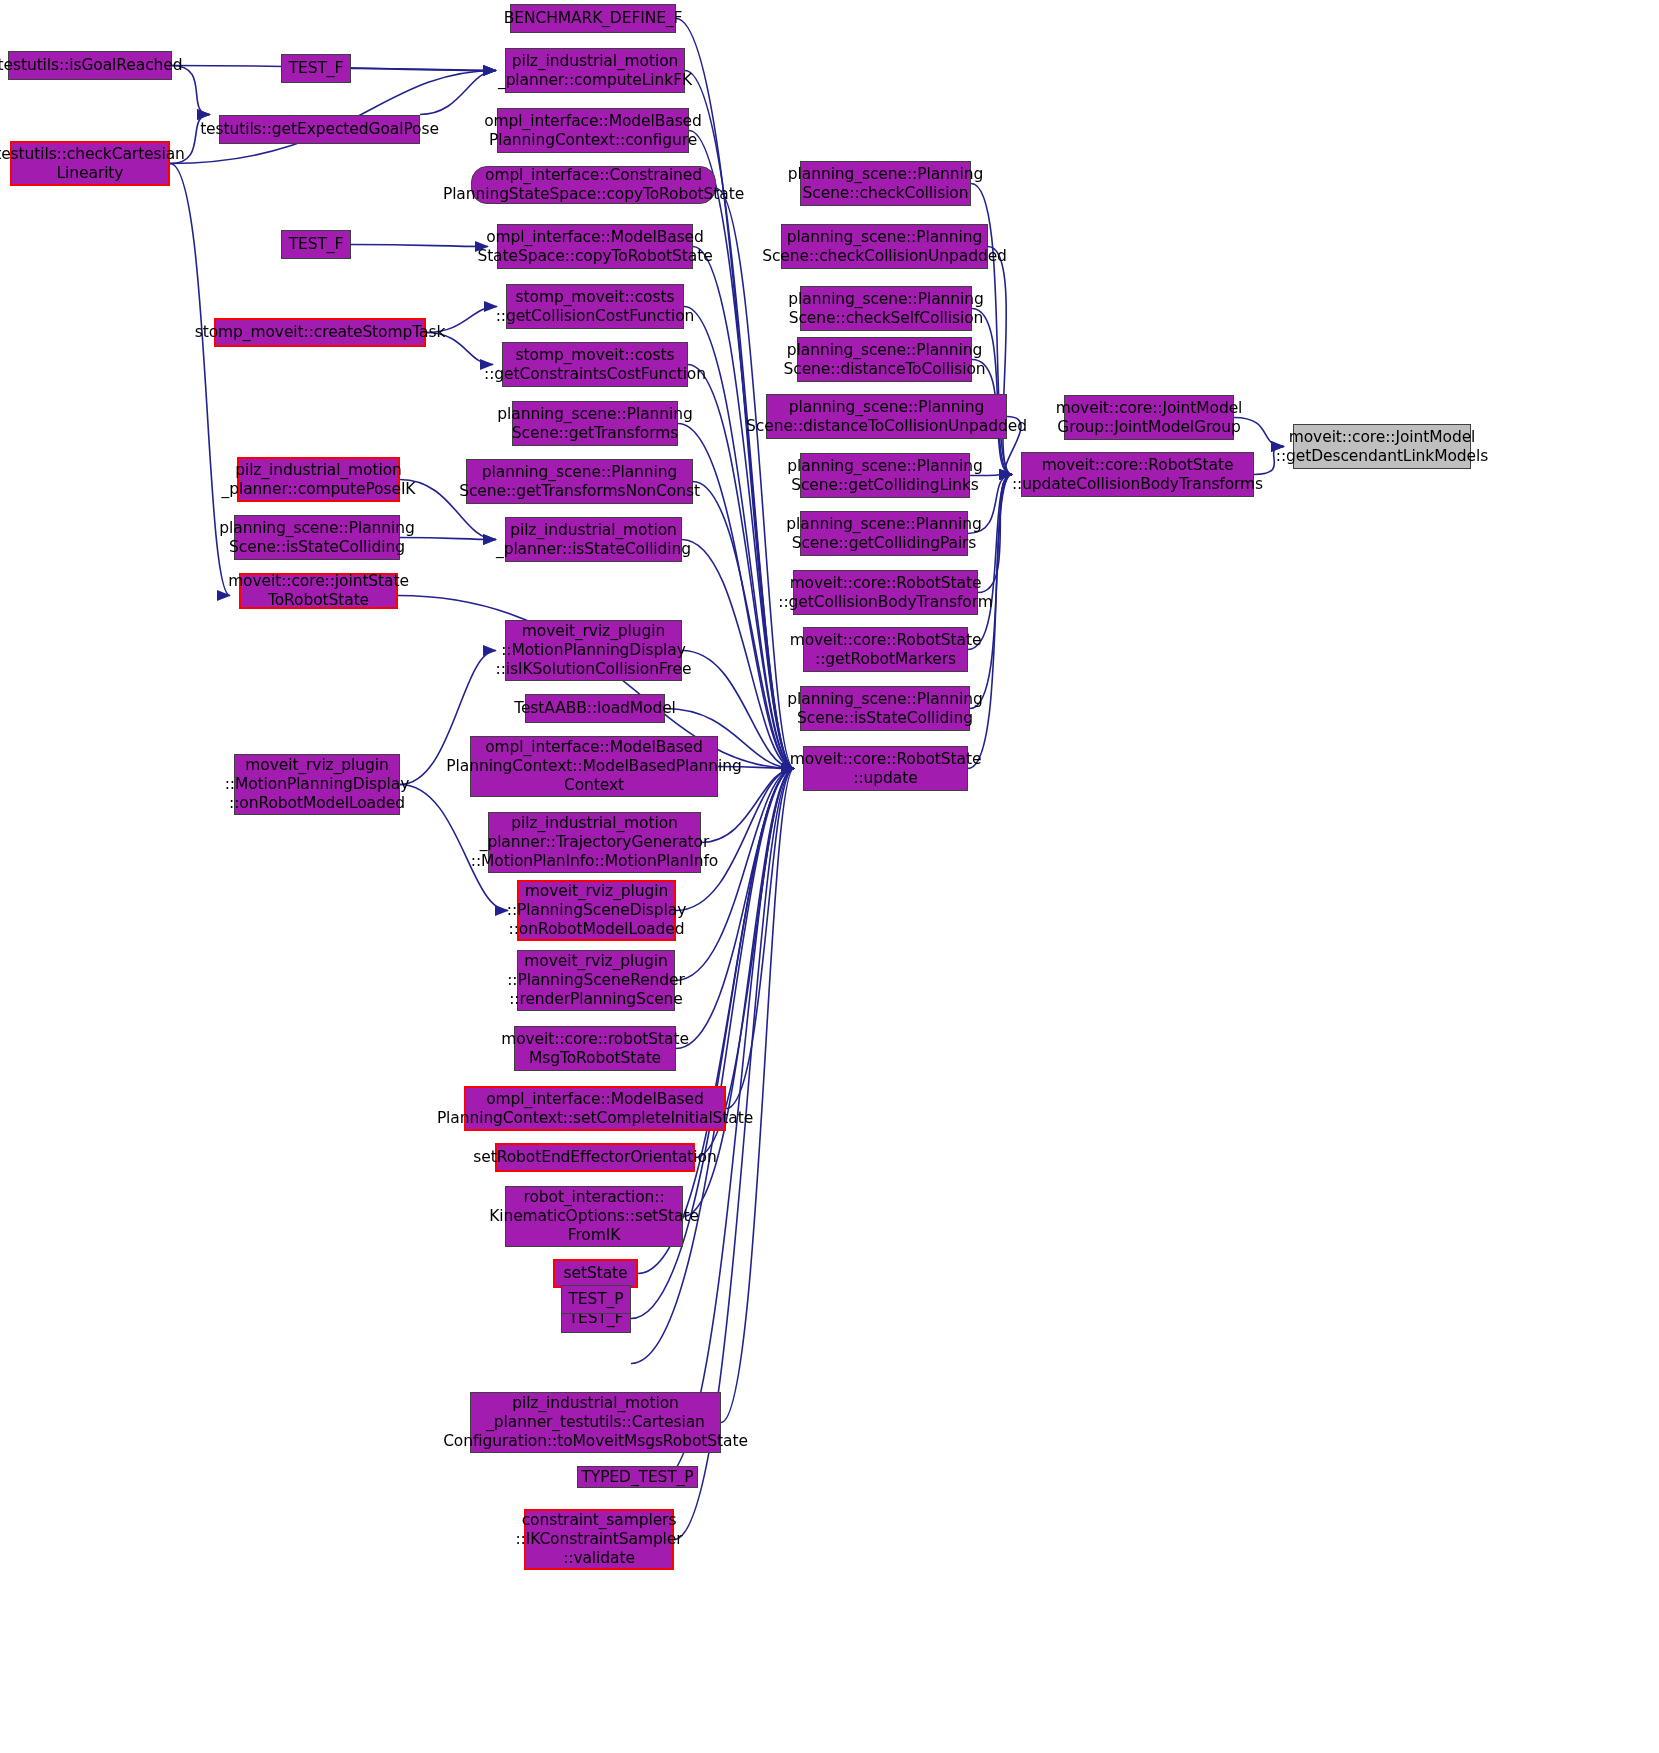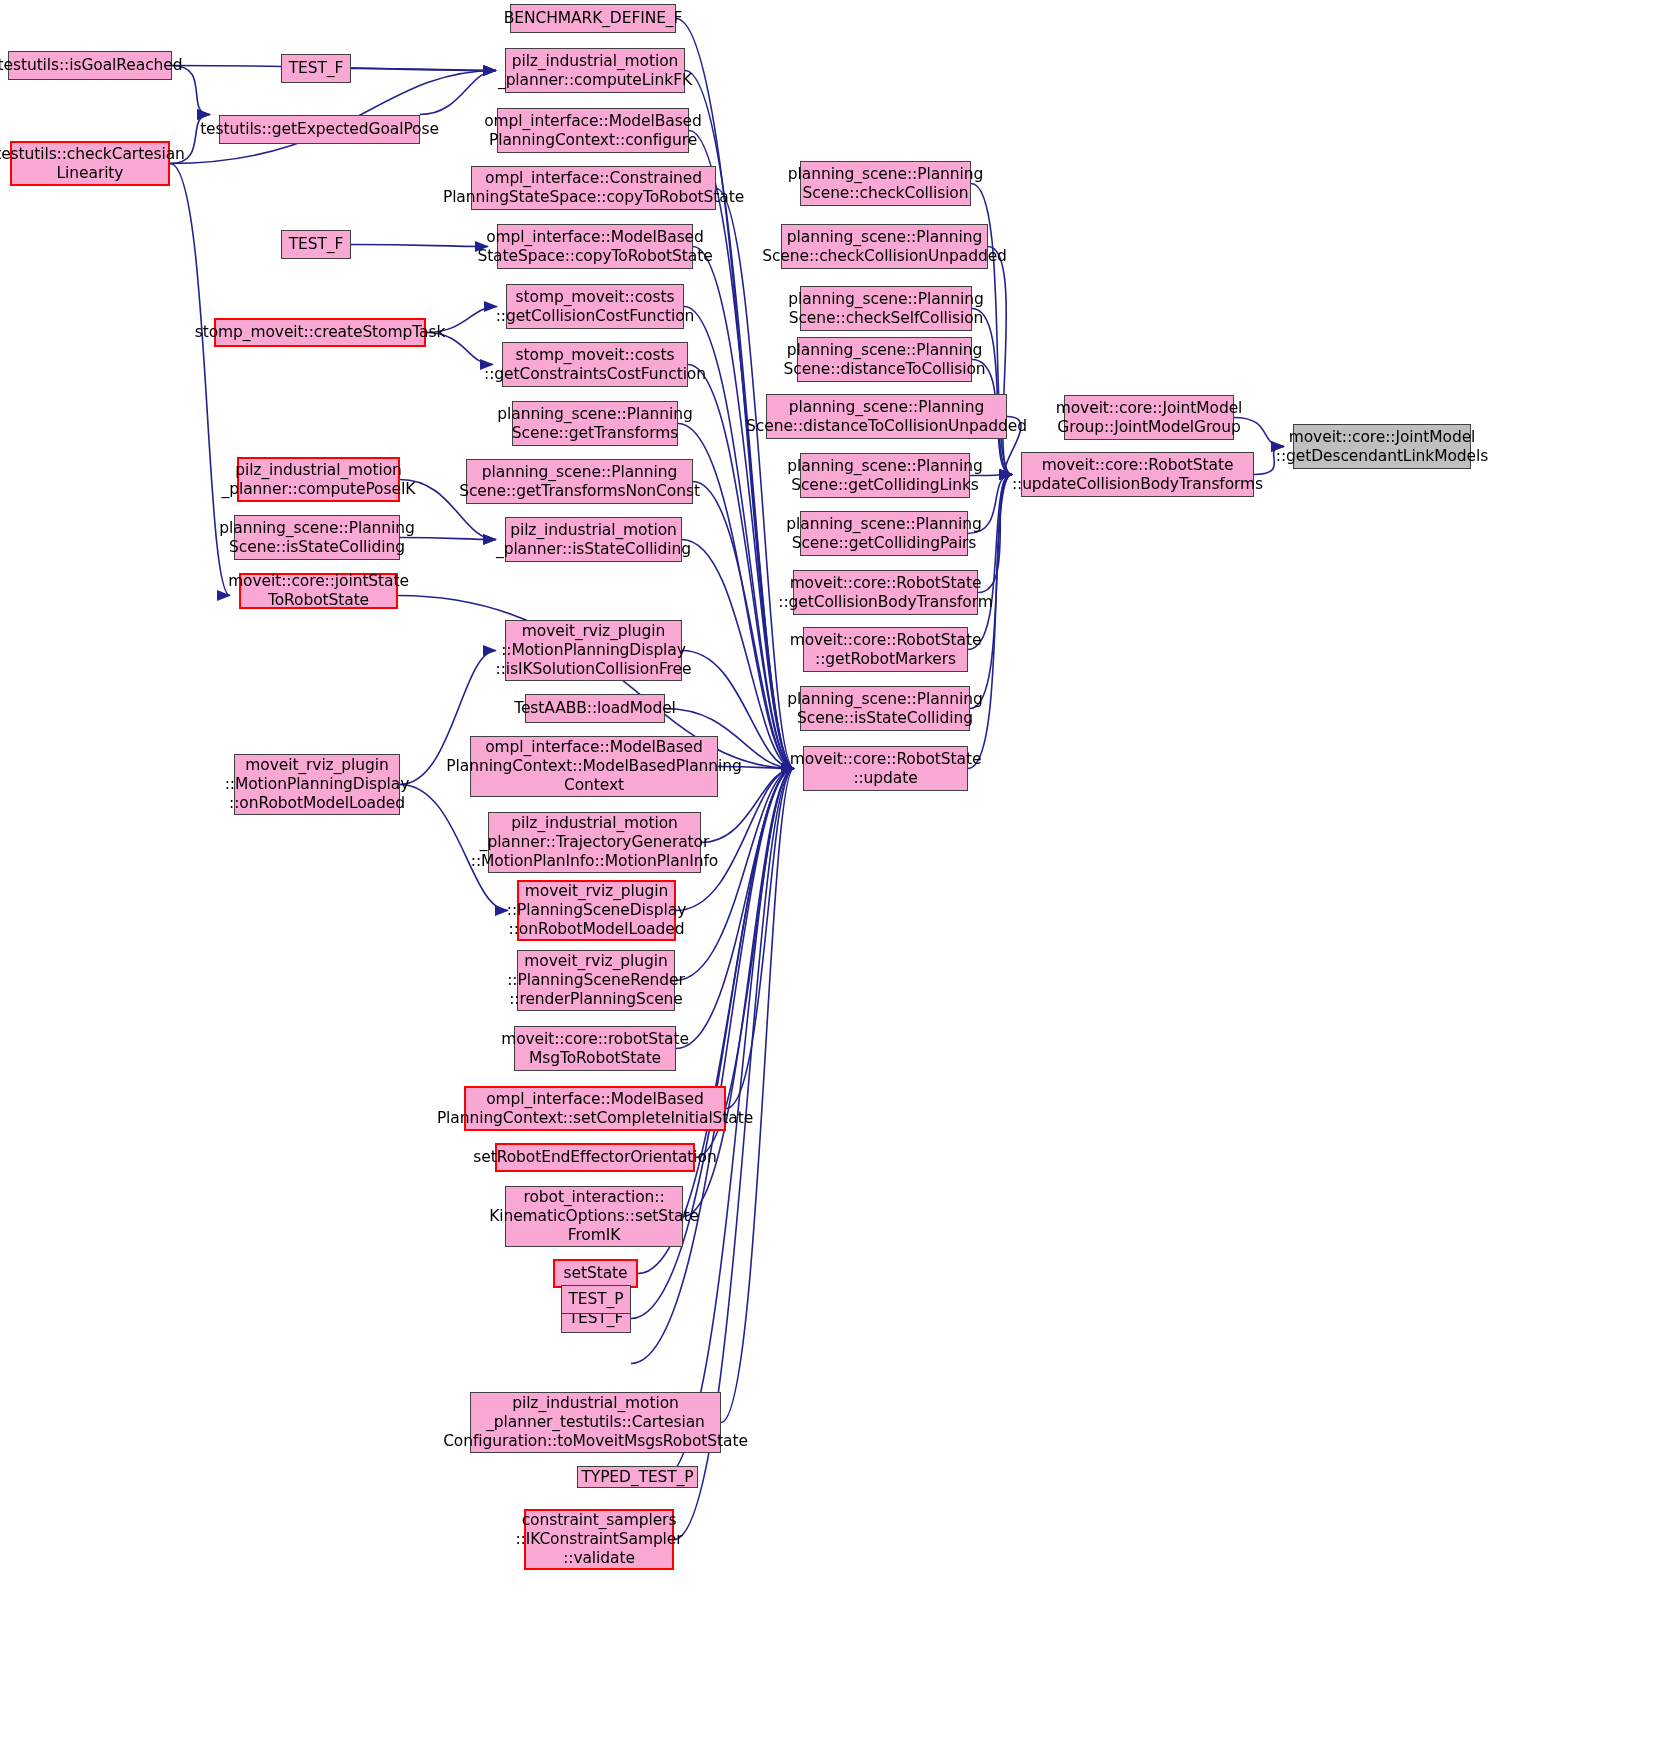--- a/index.html
+++ b/index.html
@@ -21,21 +21,21 @@
     position: absolute;
     left: 0;
     top: 0;
     width: 1659px;
     height: 1753px;
     pointer-events: none;
   }
   .node {
     position: absolute;
     box-sizing: border-box;
-    background: #f9a8d4;
+    background: #a21caf;
     border: 1px solid #404040;
     display: flex;
     align-items: center;
     justify-content: center;
     text-align: center;
     font-size: 15.5px;
     line-height: 1.22;
     color: #000000;
     white-space: pre-line;
     padding: 1px 4px;
@@ -120,21 +120,21 @@
       <div class="node" style="left: 510px; top: 4px; width: 166px; height: 29px;">BENCHMARK_DEFINE_F</div>
       <div class="node" style="left: 8px; top: 51px; width: 164px; height: 29px;">testutils::isGoalReached</div>
       <div class="node" style="left: 281px; top: 54px; width: 70px; height: 29px;">TEST_F</div>
       <div class="node" style="left: 505px; top: 48px; width: 180px; height: 45px;">pilz_industrial_motion
 _planner::computeLinkFK</div>
       <div class="node" style="left: 219px; top: 100px; width: 201px; height: 29px; margin-top: 15px;">testutils::getExpectedGoalPose</div>
       <div class="node" style="left: 497px; top: 108px; width: 192px; height: 45px;">ompl_interface::ModelBased
 PlanningContext::configure</div>
       <div class="node red" style="left: 10px; top: 141px; width: 160px; height: 45px;">testutils::checkCartesian
 Linearity</div>
-      <div class="node" style="left: 471px; top: 166px; width: 245px; height: 44px;">ompl_interface::Constrained
+      <div class="node" style="left: 471px; top: 166px; width: 245px; height: 38px; border-radius: 16px;">ompl_interface::Constrained
 PlanningStateSpace::copyToRobotState</div>
       <div class="node" style="left: 281px; top: 230px; width: 70px; height: 29px;">TEST_F</div>
       <div class="node" style="left: 497px; top: 224px; width: 196px; height: 45px;">ompl_interface::ModelBased
 StateSpace::copyToRobotState</div>
       <div class="node" style="left: 506px; top: 284px; width: 178px; height: 45px;">stomp_moveit::costs
 ::getCollisionCostFunction</div>
       <div class="node red" style="left: 214px; top: 318px; width: 212px; height: 29px;">stomp_moveit::createStompTask</div>
       <div class="node" style="left: 502px; top: 342px; width: 186px; height: 45px;">stomp_moveit::costs
 ::getConstraintsCostFunction</div>
       <div class="node" style="left: 512px; top: 401px; width: 166px; height: 45px;">planning_scene::Planning

